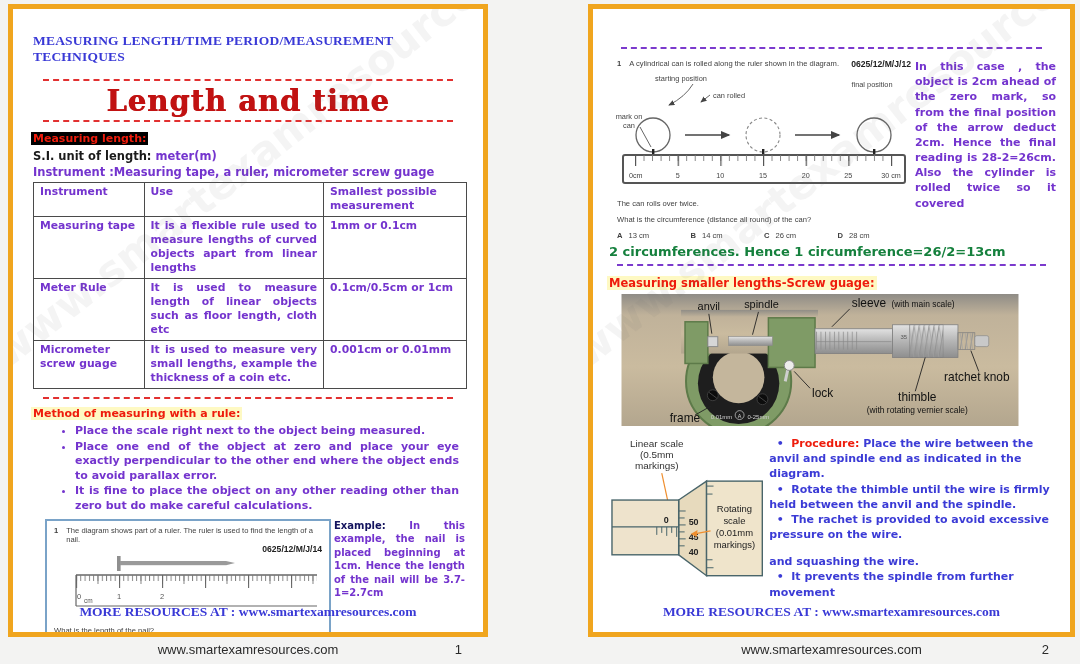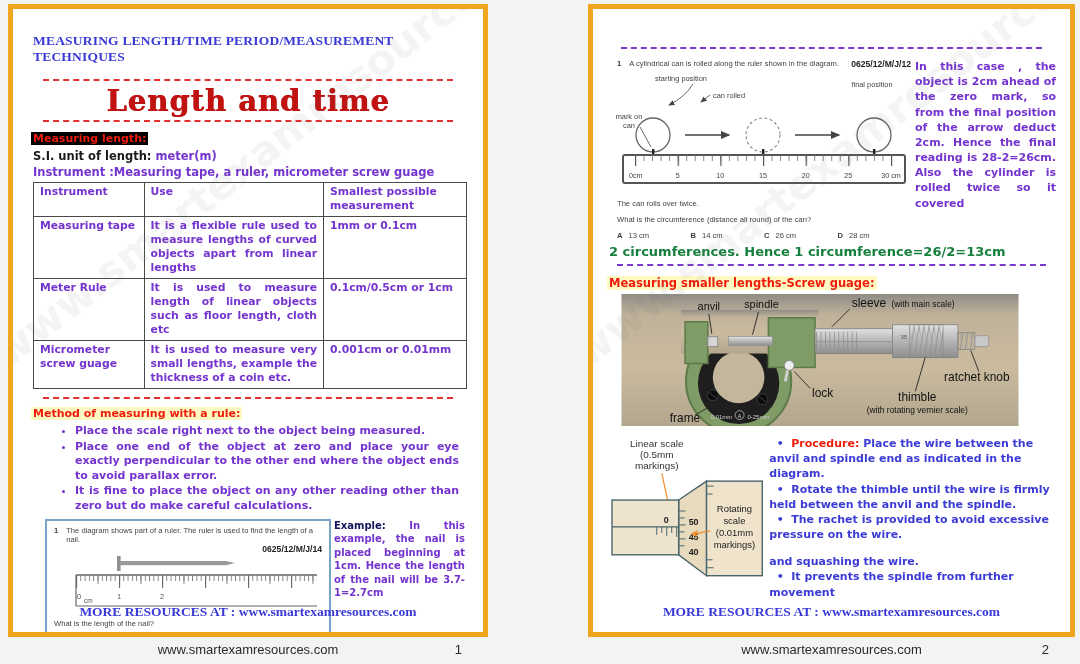--- a/index.html
+++ b/index.html
@@ -27,21 +27,21 @@
                 padding:2px 6px 3px 6px;vertical-align:top;line-height:1.3;}
   td.c1{width:100px;margin-left:44px;} td.c2{width:176px;text-align:justify;} td.c3{width:134px;}
   ul.bul{margin:3px 0 0 0;padding-left:44px;}
   ul.bul li{font-size:11px;font-weight:bold;color:#7434CE;line-height:1.32;margin:0 0 1px 0;text-align:justify;padding-right:6px;}
   .ex-row{display:flex;margin:5px 0 0 14px;}
   .qbox{width:300px;border:2px solid #7AA3C8;background:#fff;padding:5px 7px 6px 7px;box-sizing:border-box;
         font-family:"Liberation Sans",sans-serif;color:#3f3f3f;}
   .qline{font-size:7.6px;display:flex;}
   .qnum{font-weight:bold;margin-right:8px;}
   .qcode{font-size:8.6px;font-weight:bold;text-align:right;color:#222;}
-  .qprompt{font-size:7.6px;margin-top:3px;}
+  .qprompt{font-size:7.6px;margin-top:10px;}
   .opts{display:flex;font-size:7.6px;margin-top:5px;}
   .opts .opt{width:25%;}
   .opts b{margin-right:6px;}
   .ex-col{width:146px;margin-left:3px;font-size:10px;font-weight:bold;color:#7434CE;line-height:1.35;text-align:justify;}
   .ex-label{color:#14145E;}
   .more{position:absolute;left:0;right:0;bottom:12px;text-align:center;font-family:"Liberation Serif",serif;
         font-weight:bold;font-size:13.5px;color:#3939D6;}
   .pg-footer{position:absolute;top:642px;font-family:"Liberation Sans",sans-serif;font-size:13px;color:#2a2a2a;}
   .pg-footer .site{display:block;text-align:center;}
   .pg-footer .num{position:absolute;top:0;right:26px;}

